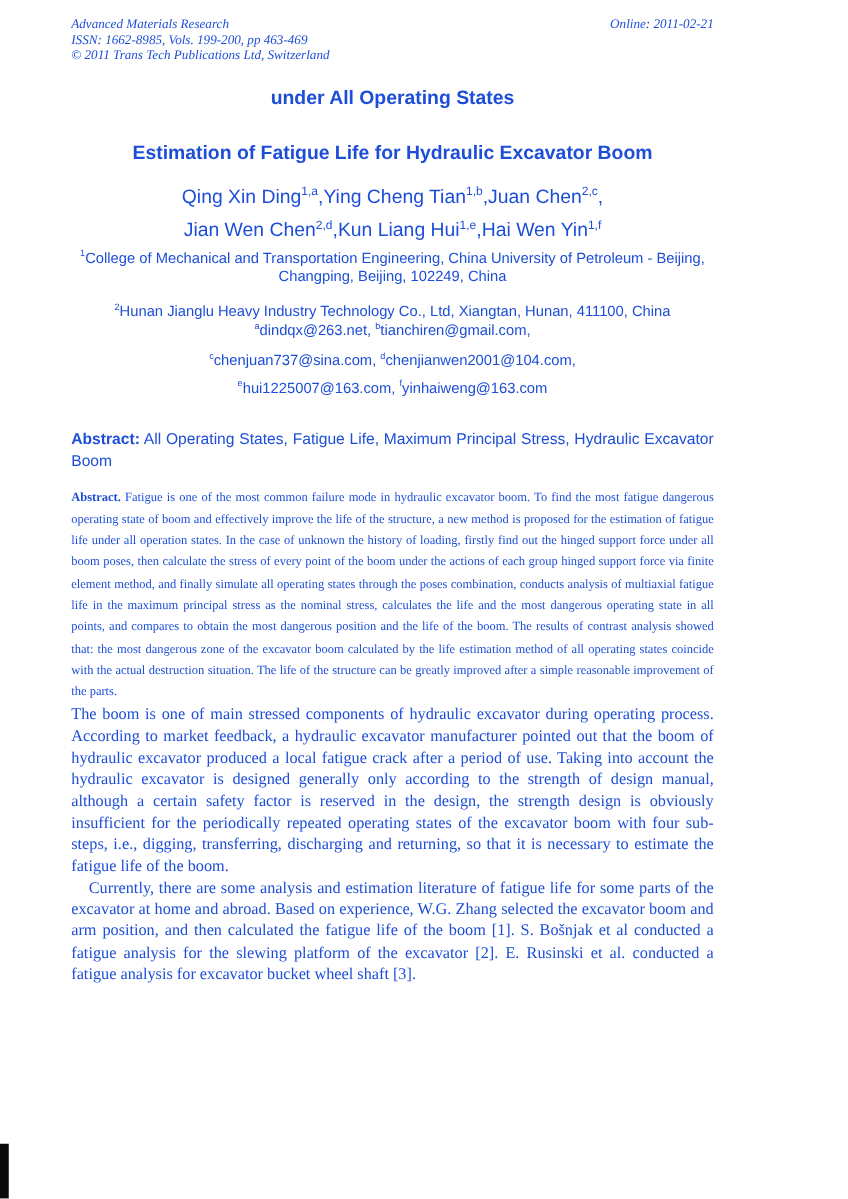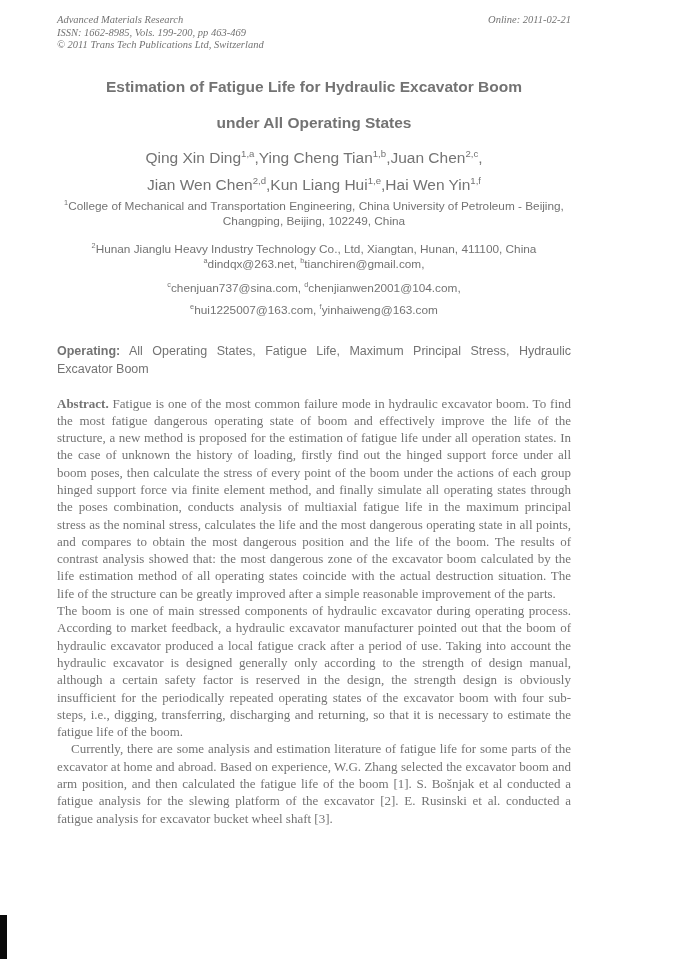--- a/index.html
+++ b/index.html
@@ -2,21 +2,21 @@
 <html><head>
 <meta charset="utf-8">
 <style>
   * { margin: 0; padding: 0; box-sizing: border-box; }
   html, body { background: #ffffff; }
   .page {
     position: relative;
     width: 628px;
     height: 959px;
     background: #ffffff;
-    color: #737373;
+    color: #1d4ed8;
     font-family: "Liberation Serif", serif;
     overflow: hidden;
   }
   .content { padding: 14px 57px 0 57px; }
 
   .journal-header {
     display: flex;
     justify-content: space-between;
     align-items: flex-start;
     font-style: italic;
@@ -68,22 +68,22 @@
   .keywords {
     margin-top: 24px;
     font-family: "Liberation Sans", sans-serif;
     font-size: 12.5px;
     line-height: 18px;
     text-align: justify;
   }
   .keywords .label { font-weight: bold; }
 
   .abstract {
-    margin-top: 17px;
-    font-size: 13px;
+    margin-top: 12px;
+    font-size: 10px;
     line-height: 17.3px;
     text-align: justify;
   }
   .abstract .label { font-weight: bold; }
 
   .section-heading {
     margin-top: 10px;
     font-size: 13px;
     font-weight: bold;
     line-height: 17px;
@@ -113,38 +113,38 @@
 
     <div class="journal-header">
       <div>
         <div>Advanced Materials Research</div>
         <div>ISSN: 1662-8985, Vols. 199-200, pp 463-469</div>
         <div>© 2011 Trans Tech Publications Ltd, Switzerland</div>
       </div>
       <div>Online: 2011-02-21</div>
     </div>
 
+    <div class="title-line title-line2">under All Operating States</div>
     <div class="title-line title-line1">Estimation of Fatigue Life for Hydraulic Excavator Boom</div>
-    <div class="title-line title-line2">under All Operating States</div>
 
     <div class="authors-line authors-line1"><span><span>Qing Xin Ding</span><sup>1,a</sup><span>,</span></span><span><span>Ying Cheng Tian</span><sup>1,b</sup><span>,</span></span><span><span>Juan Chen</span><sup>2,c</sup><span>,</span></span></div>
 
     <div class="authors-line authors-line2"><span><span>Jian Wen Chen</span><sup>2,d</sup><span>,</span></span><span><span>Kun Liang Hui</span><sup>1,e</sup><span>,</span></span><span><span>Hai Wen Yin</span><sup>1,f</sup><span></span></span></div>
 
     <div class="affil affil-1"><sup>1</sup><span>College of Mechanical and Transportation Engineering, China University of Petroleum - Beijing,</span><br><span>Changping, Beijing, 102249, China</span></div>
 
     <div class="affil affil-2"><sup>2</sup><span>Hunan Jianglu Heavy Industry Technology Co., Ltd, Xiangtan, Hunan, 411100, China</span></div>
 
     <div class="email-line email-1"><sup>a</sup><span>dindqx@263.net, </span><sup>b</sup><span>tianchiren@gmail.com,</span></div>
 
     <div class="email-line email-2"><sup>c</sup><span>chenjuan737@sina.com, </span><sup>d</sup><span>chenjianwen2001@104.com,</span></div>
 
     <div class="email-line email-3"><sup>e</sup><span>hui1225007@163.com, </span><sup>f</sup><span>yinhaiweng@163.com</span></div>
 
-    <p class="keywords"><span class="label">Operating:</span> <span>All Operating States, Fatigue Life, Maximum Principal Stress, Hydraulic Excavator Boom</span></p>
+    <p class="keywords"><span class="label">Abstract:</span> <span>All Operating States, Fatigue Life, Maximum Principal Stress, Hydraulic Excavator Boom</span></p>
 
     <p class="abstract"><span class="label">Abstract.</span> <span>Fatigue is one of the most common failure mode in hydraulic excavator boom. To find the most fatigue dangerous operating state of boom and effectively improve the life of the structure, a new method is proposed for the estimation of fatigue life under all operation states. In the case of unknown the history of loading, firstly find out the hinged support force under all boom poses, then calculate the stress of every point of the boom under the actions of each group hinged support force via finite element method, and finally simulate all operating states through the poses combination, conducts analysis of multiaxial fatigue life in the maximum principal stress as the nominal stress, calculates the life and the most dangerous operating state in all points, and compares to obtain the most dangerous position and the life of the boom. The results of contrast analysis showed that: the most dangerous zone of the excavator boom calculated by the life estimation method of all operating states coincide with the actual destruction situation. The life of the structure can be greatly improved after a simple reasonable improvement of the parts.</span></p>
 
 
     <p class="body-para para-1">The boom is one of main stressed components of hydraulic excavator during operating process. According to market feedback, a hydraulic excavator manufacturer pointed out that the boom of hydraulic excavator produced a local fatigue crack after a period of use. Taking into account the hydraulic excavator is designed generally only according to the strength of design manual, although a certain safety factor is reserved in the design, the strength design is obviously insufficient for the periodically repeated operating states of the excavator boom with four sub-steps, i.e., digging, transferring, discharging and returning, so that it is necessary to estimate the fatigue life of the boom.</p>
     <p class="body-para para-2">Currently, there are some analysis and estimation literature of fatigue life for some parts of the excavator at home and abroad. Based on experience, W.G. Zhang selected the excavator boom and arm position, and then calculated the fatigue life of the boom [1]. S. Bošnjak et al conducted a fatigue analysis for the slewing platform of the excavator [2]. E. Rusinski et al. conducted a fatigue analysis for excavator bucket wheel shaft [3].</p>
 
   </div>
 
   <div class="scan-mark"></div>

